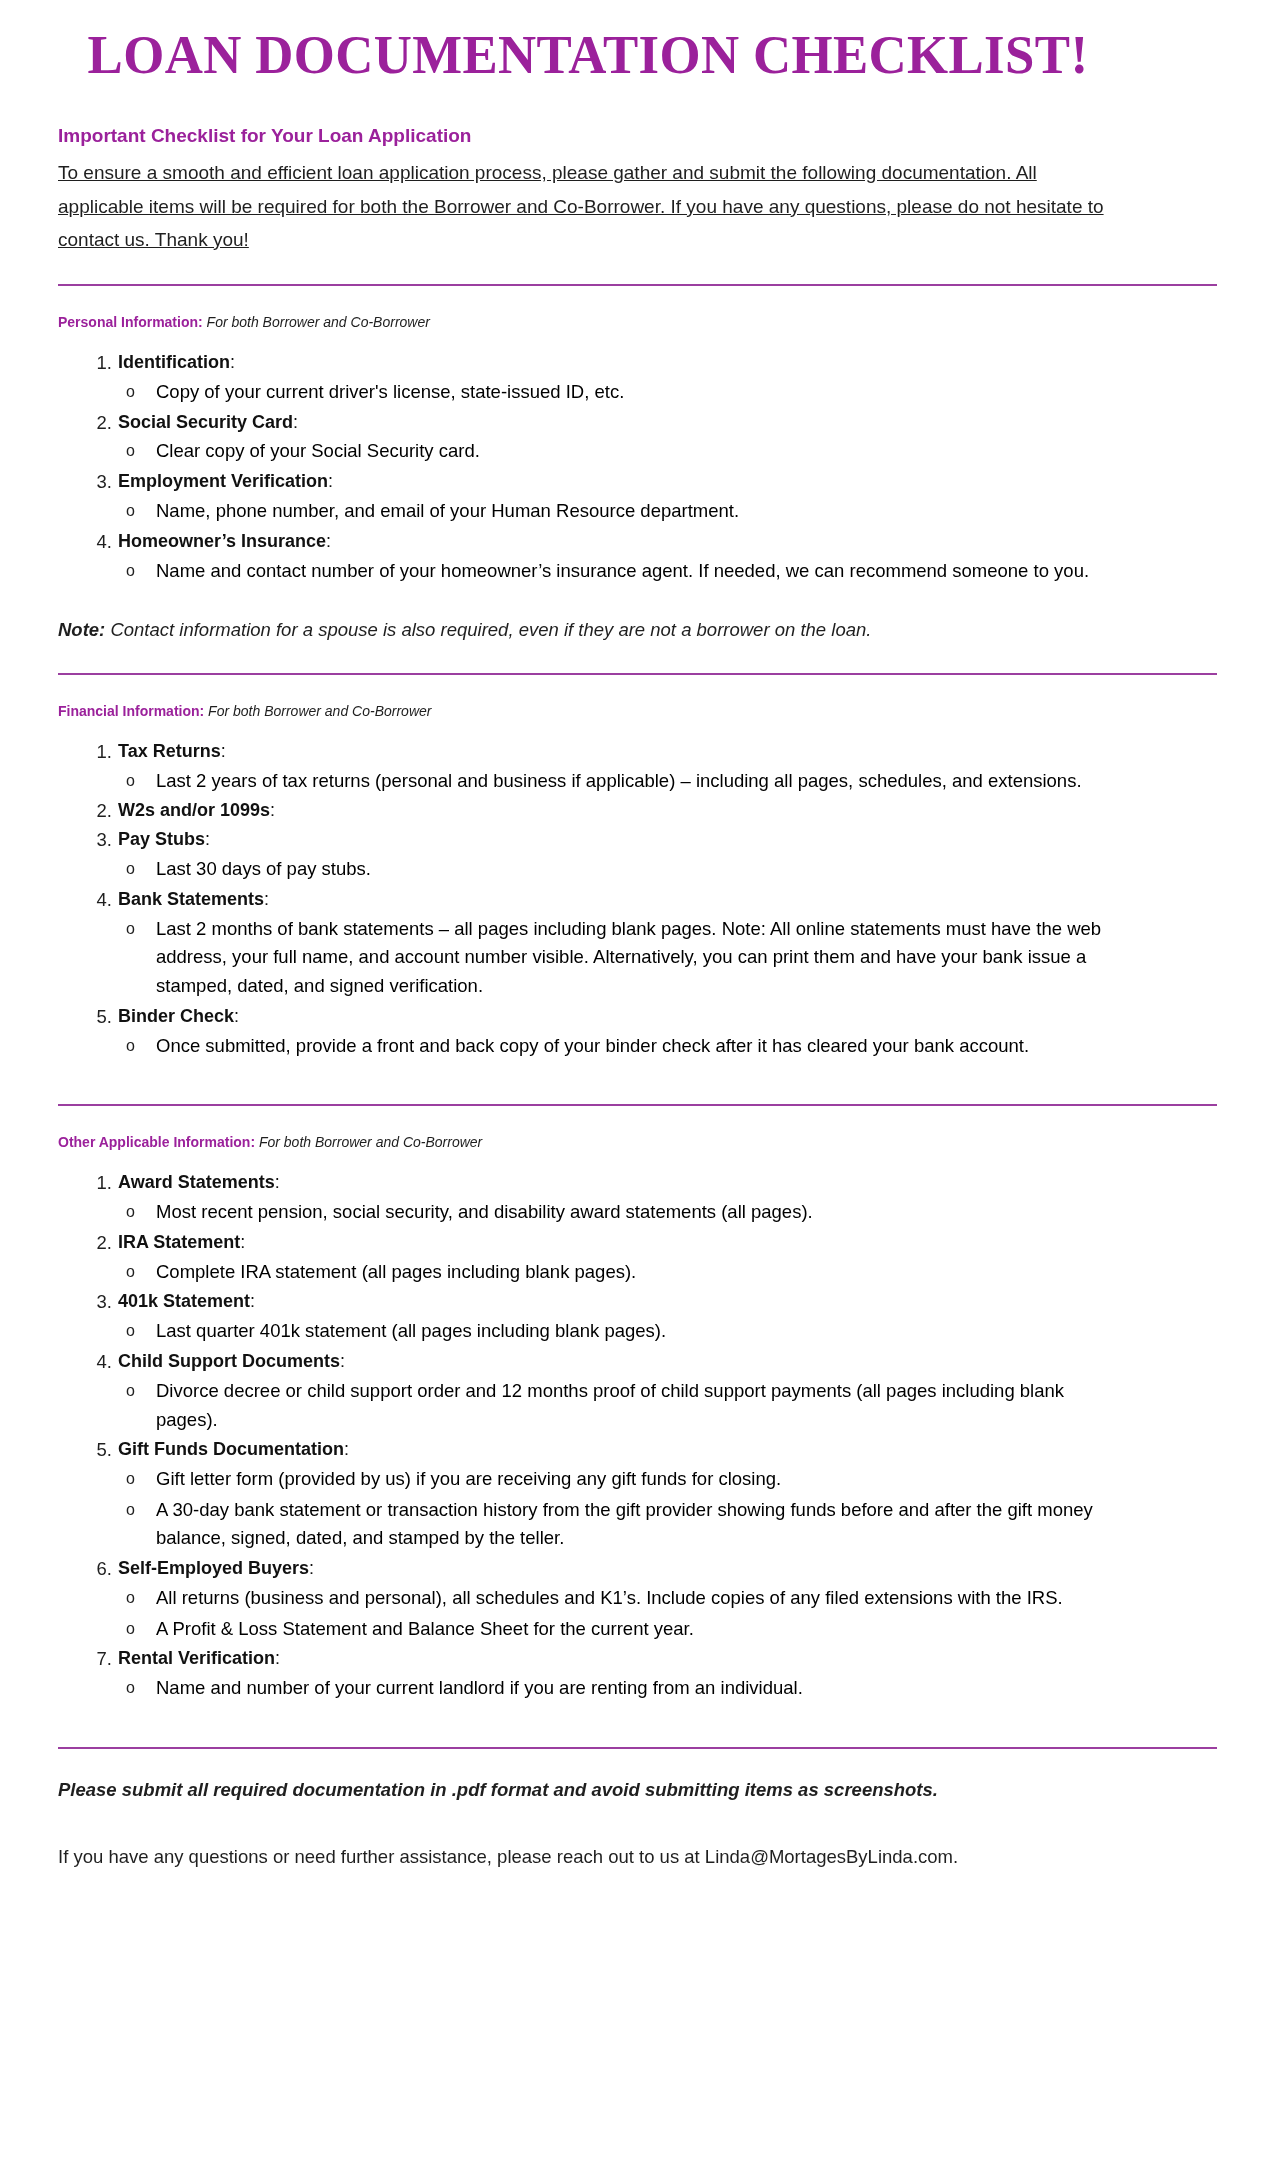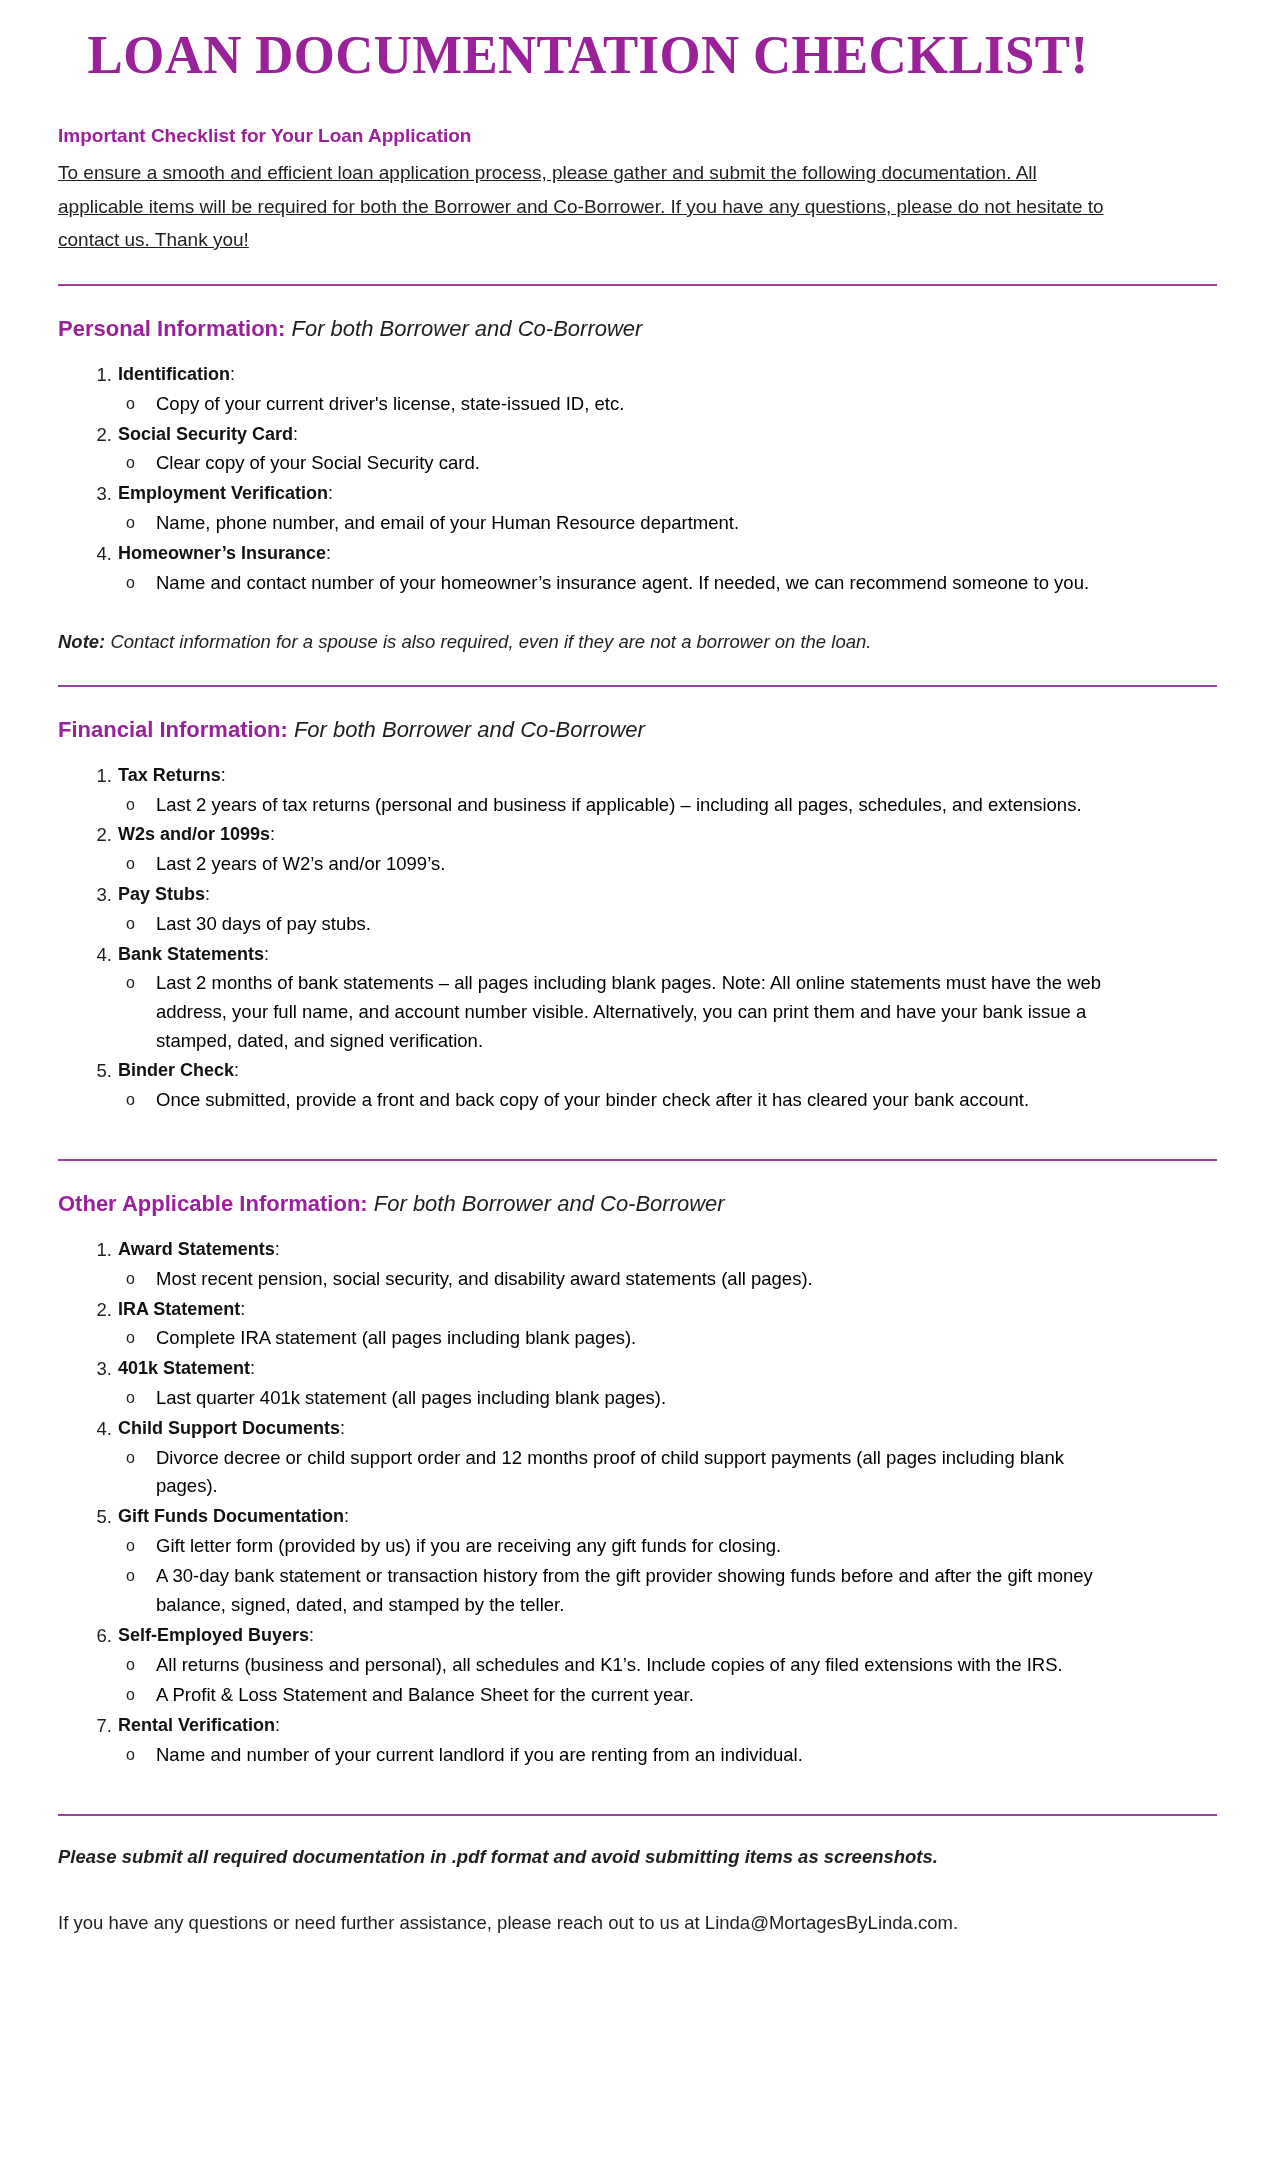--- a/index.html
+++ b/index.html
@@ -57,21 +57,21 @@
   
   .divider {
     border: 0;
     border-top: 2px solid #9B3FA0;
     margin: 28px 0 26px 0;
     width: 1159px;
   }
 
   
   .section-heading {
-    font-size: 22px;
+    font-size: 14px;
     line-height: 1.5;
     margin: 0 0 8px 0;
   }
   .section-heading .sh-label {
     color: #9B219B;
     font-weight: 700;
   }
   .section-heading .sh-sub {
     color: #1f1f1f;
     font-style: italic;
@@ -214,23 +214,20 @@
         <div class="section-heading"><span class="sh-label">Financial Information:</span><span class="sh-sub"> For both Borrower and Co-Borrower</span></div>
         <ol class="checklist">
           <li class="item">
             <div class="item-label"><span>Tax Returns</span><span class="colon">:</span></div>
             <ul class="subs">
               <li class="sub">Last 2 years of tax returns (personal and business if applicable) – including all pages, schedules, and extensions.</li>
             </ul>
           </li>
           <li class="item">
             <div class="item-label"><span>W2s and/or 1099s</span><span class="colon">:</span></div>
-            <ul class="subs">
-              <li class="sub">Last 2 years of W2’s and/or 1099’s.</li>
-            </ul>
           </li>
           <li class="item">
             <div class="item-label"><span>Pay Stubs</span><span class="colon">:</span></div>
             <ul class="subs">
               <li class="sub">Last 30 days of pay stubs.</li>
             </ul>
           </li>
           <li class="item">
             <div class="item-label"><span>Bank Statements</span><span class="colon">:</span></div>
             <ul class="subs">

